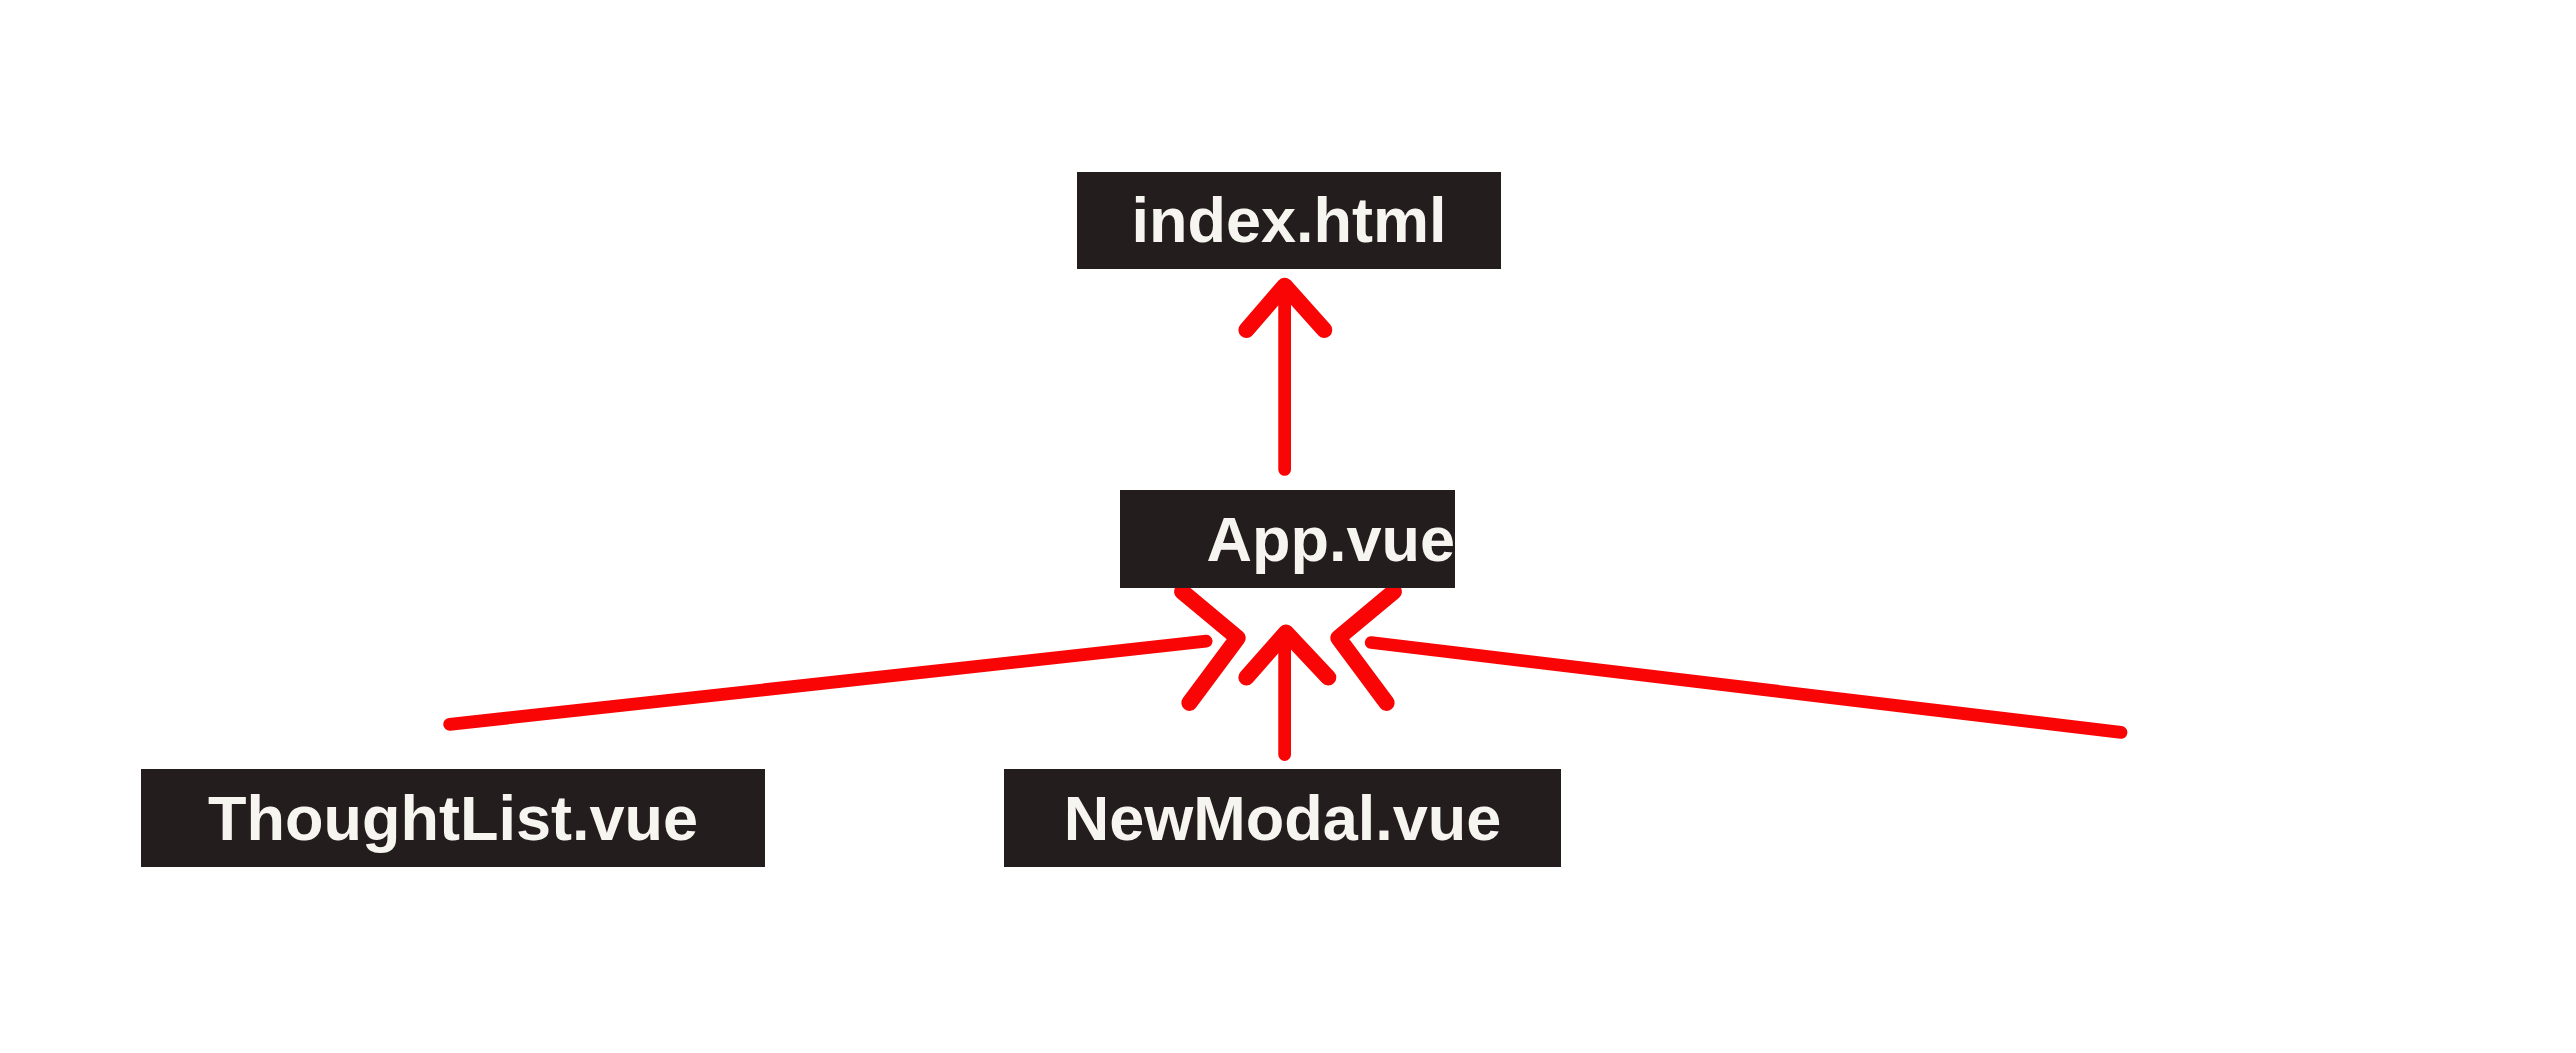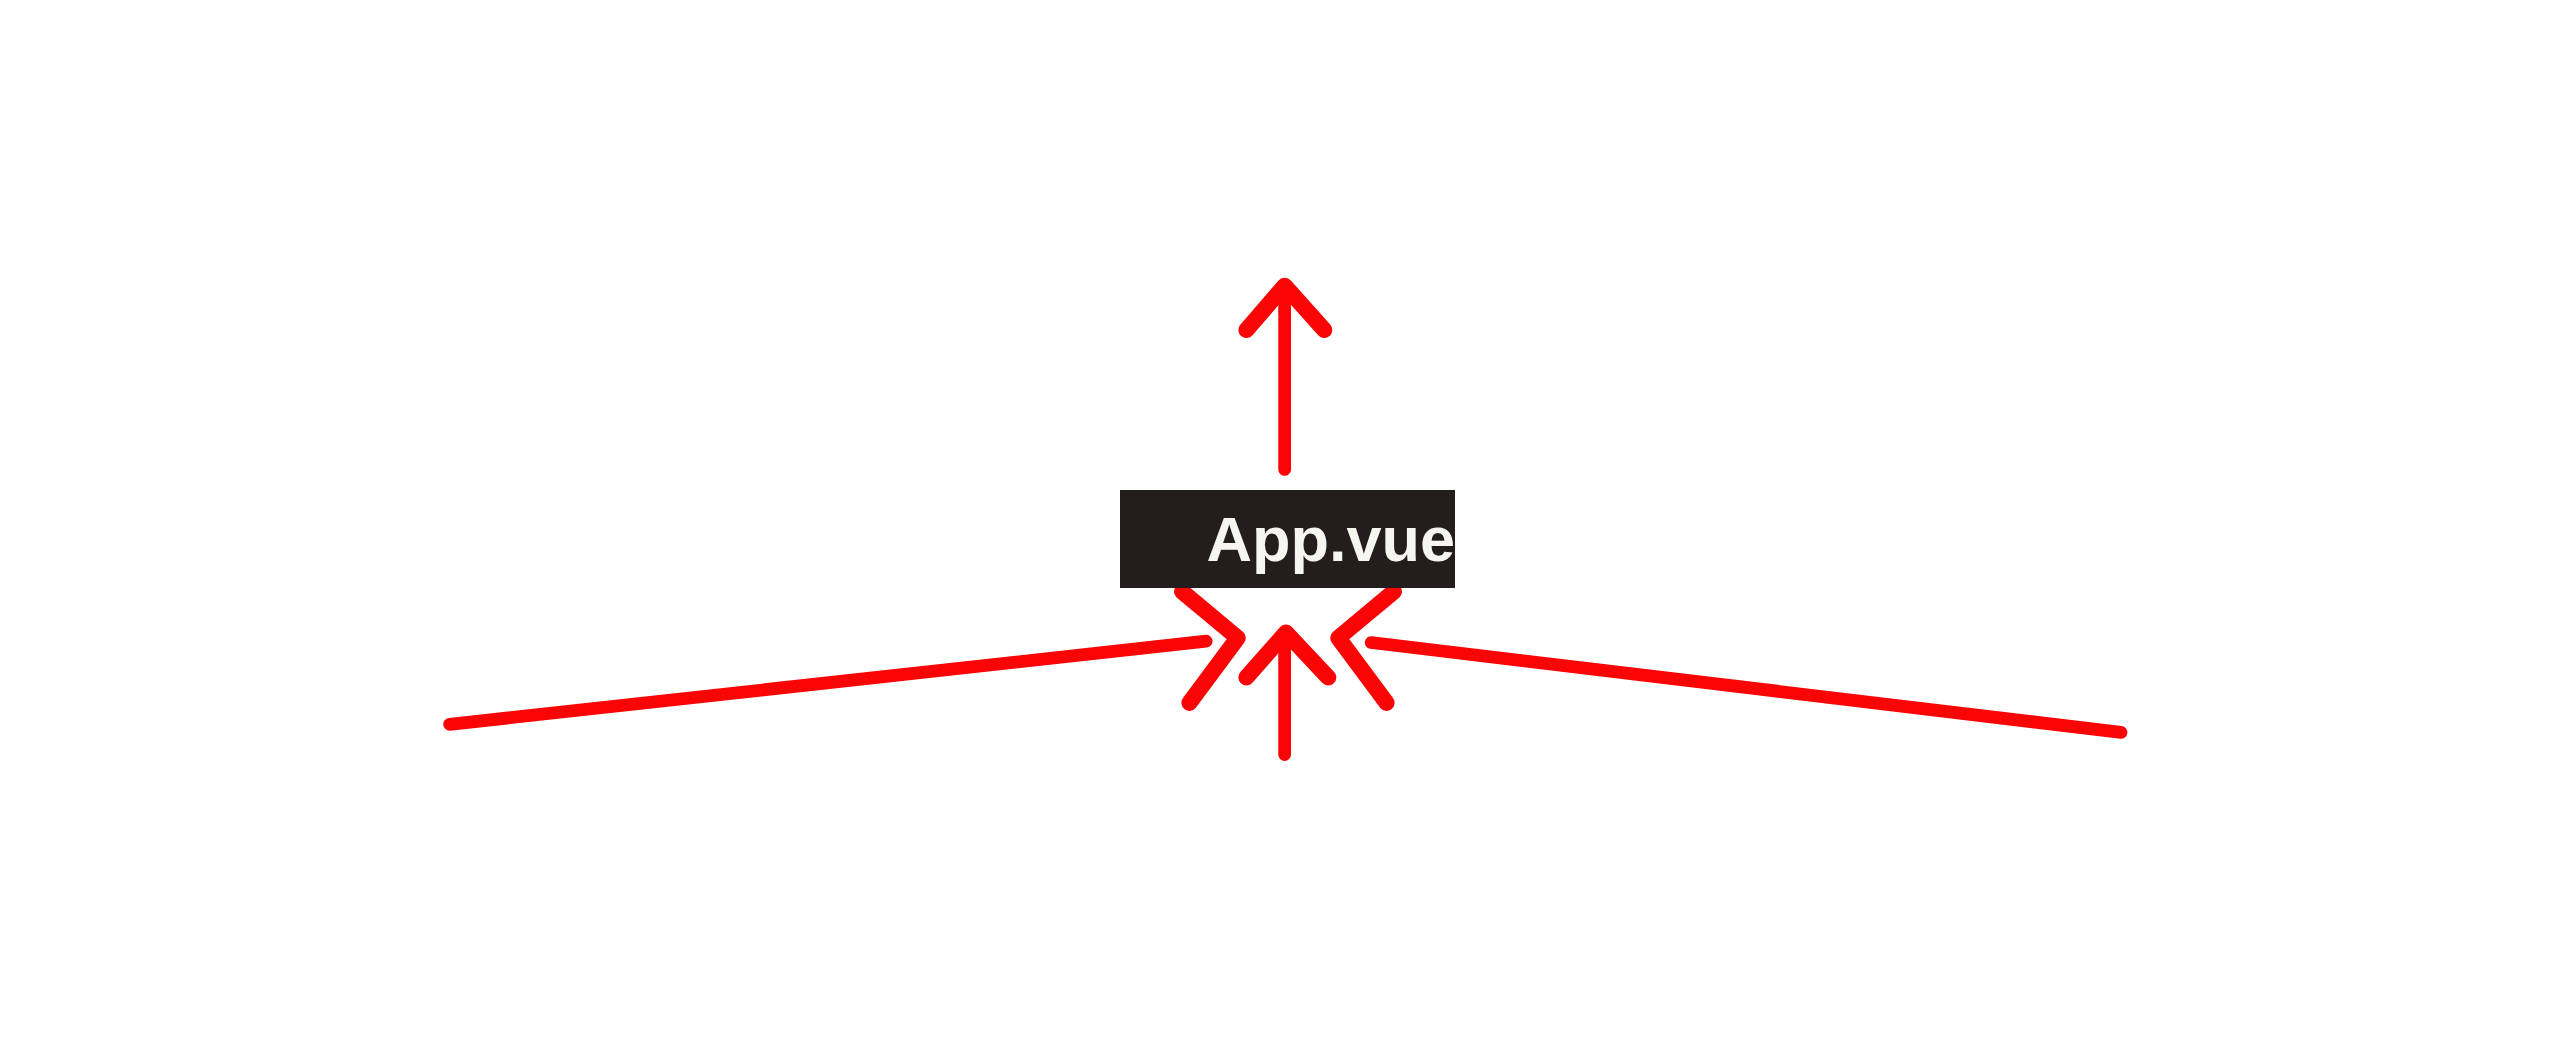--- a/index.html
+++ b/index.html
@@ -62,22 +62,31 @@
       <path d="M670,1080 L1798,956" stroke-width="19"></path>
       <path d="M1762,882 L1845,951 L1773,1048" stroke-width="24"></path>
     </g>
 
     <g>
       <path d="M3162,1092 L2044,958" stroke-width="19"></path>
       <path d="M2078,882 L1995,951 L2067,1048" stroke-width="24"></path>
     </g>
   </svg>
 
+  <div class="node node-index">
+    <span>index.html</span>
+  </div>
 
   <div class="node node-app">
     <span>App.vue</span>
   </div>
 
+  <div class="node node-tlist">
+    <span>ThoughtList.vue</span>
+  </div>
 
+  <div class="node node-nmodal">
+    <span>NewModal.vue</span>
+  </div>
 
 
 </div>
 
 
 </body></html>

